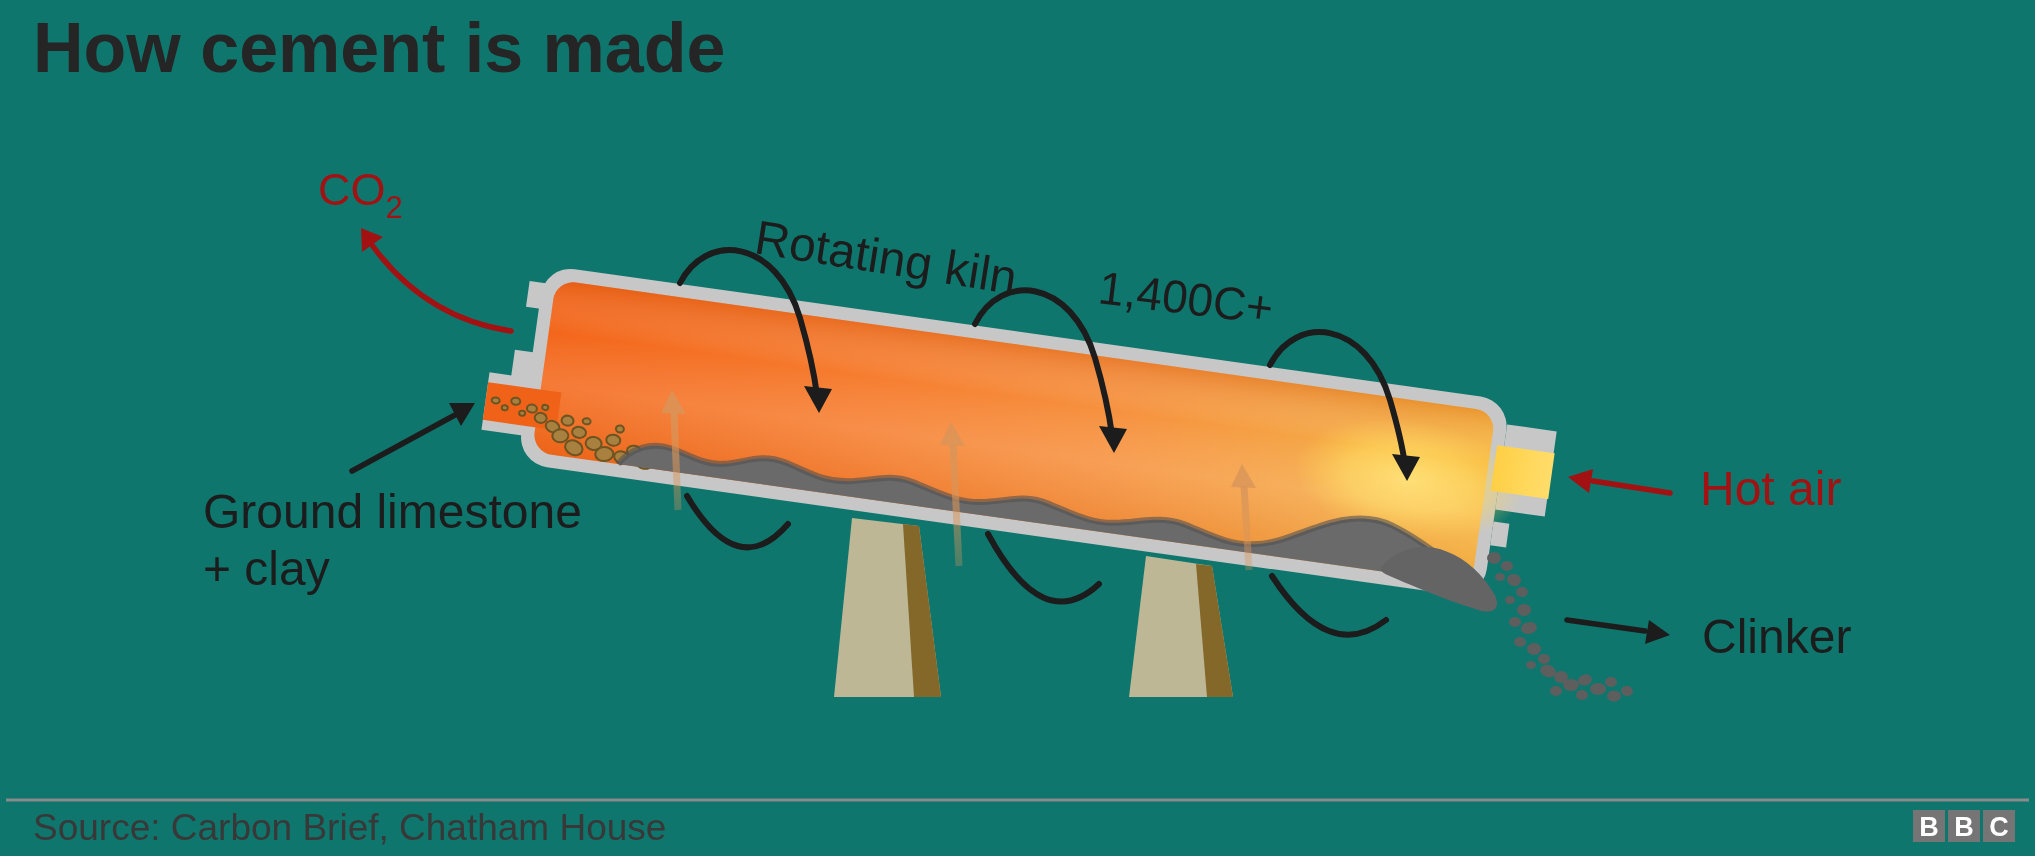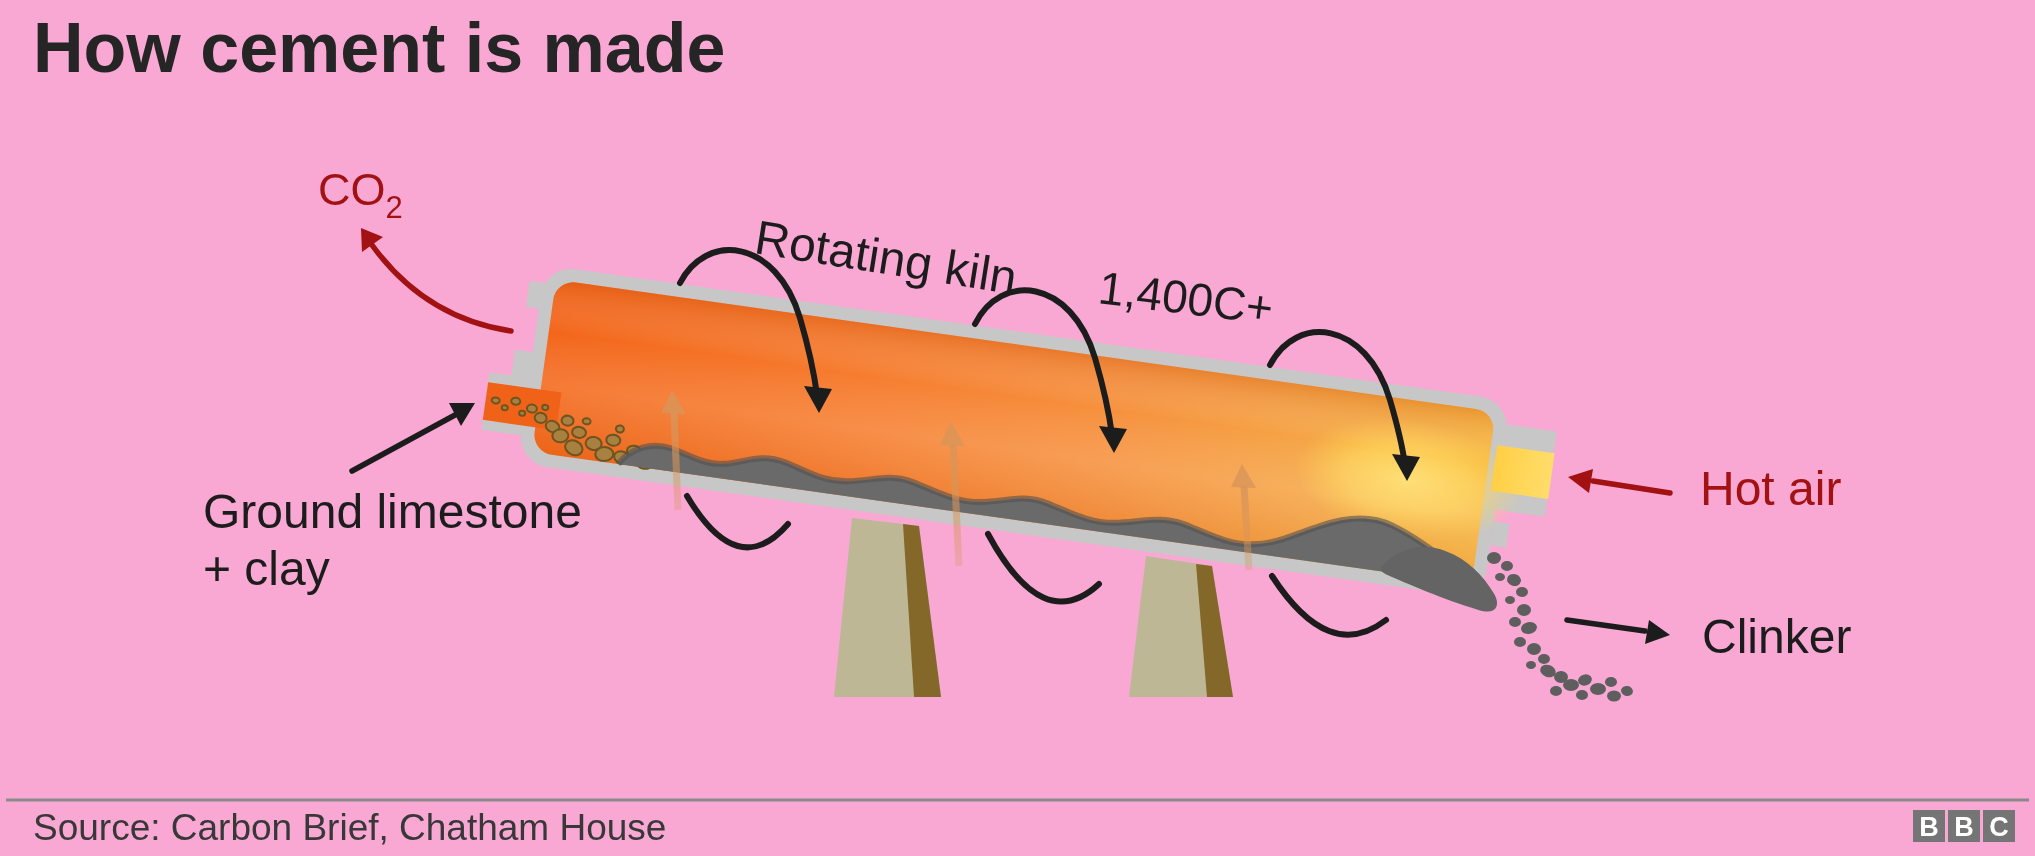--- a/index.html
+++ b/index.html
@@ -1,16 +1,16 @@
 <!DOCTYPE html>
 <html><head>
 <meta charset="utf-8">
 <style>
   html,body{margin:0;padding:0;background:#ffffff;}
-  .stage{position:relative;width:2035px;height:856px;background:#f9a8d4;overflow:hidden;
+  .stage{position:relative;width:2035px;height:856px;background:#0f766e;overflow:hidden;
          font-family:"Liberation Sans",sans-serif;}
   svg text{font-family:"Liberation Sans",sans-serif;}
   .title{font-weight:bold;fill:#252525;}
   .annot{fill:#1c1c1c;}
   .annot-red{fill:#a21212;}
   .src{fill:#383838;}
   .bbc-letter{fill:#ffffff;font-weight:bold;}
 </style>
 </head>
 <body>

